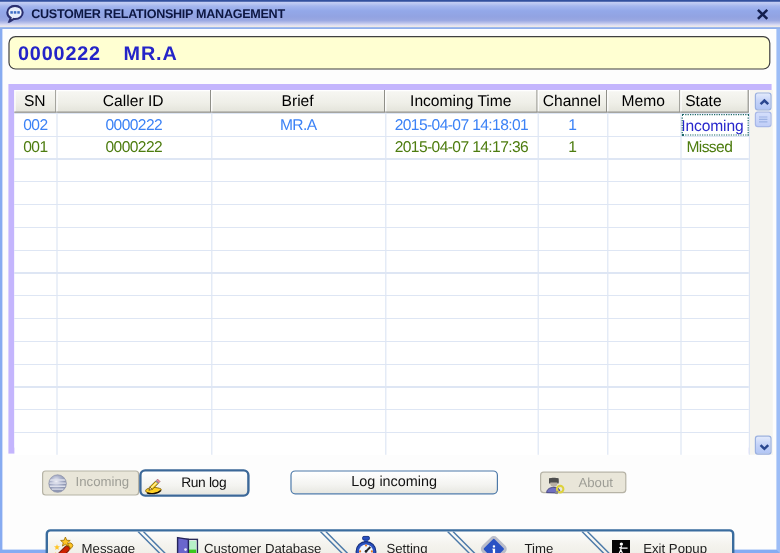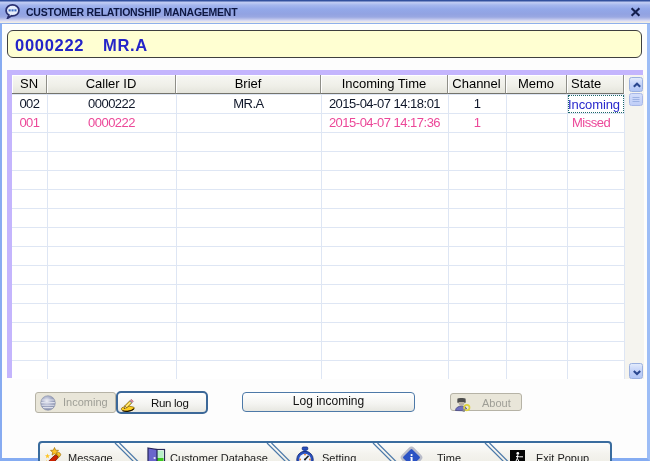--- a/index.html
+++ b/index.html
@@ -37,21 +37,21 @@
 #thead { left:0; top:0; width:612px; height:19px; }
 .hc { position:absolute; top:0; height:19px;
   background:linear-gradient(180deg,#f7f7f3 0%,#efefe8 60%,#e4e4db 100%);
   border-right:1px solid #8f8f88; border-bottom:1px solid #73736c;
   box-shadow:inset 1px 1px 0 #ffffff;
   font-size:13px; color:#000; text-align:center; line-height:18px; }
 #grid { left:0; top:19px; width:612px; height:285px;
   background:repeating-linear-gradient(180deg, #ffffff 0px, #ffffff 18px, #dee6f4 18px, #dee6f4 19px); background-position:0 1px; }
 .vline { position:absolute; top:19px; width:1px; height:285px; background:#dee6f4; }
 .cell { position:absolute; height:19px; font-size:13px; letter-spacing:-0.5px; line-height:19px; text-align:center; }
-.blue { color:#0f172a; } .red { color:#ec4899; }
+.blue { color:#3b82f6; } .red { color:#4d7c0f; }
 #focuscell { left:556px; top:20px; width:56px; height:18px; border:1px dotted #1c6868;
   font-size:13px; letter-spacing:-0.1px; line-height:17px; color:#2828cc; text-align:left; padding-left:0; text-indent:-1px; overflow:hidden; }
 
 
 #sbar { left:613px; top:0; width:19px; height:304px; background:#f5f4ef; }
 .sbtn { position:absolute; left:4px; width:14px; border-radius:2.5px;
   background:linear-gradient(180deg,#e2eafc 0%,#c6d4f8 45%,#b2c6f5 100%);
   border:1px solid #9ab0e0; }
 .sbtn svg { position:absolute; left:2px; top:3px; }
 

